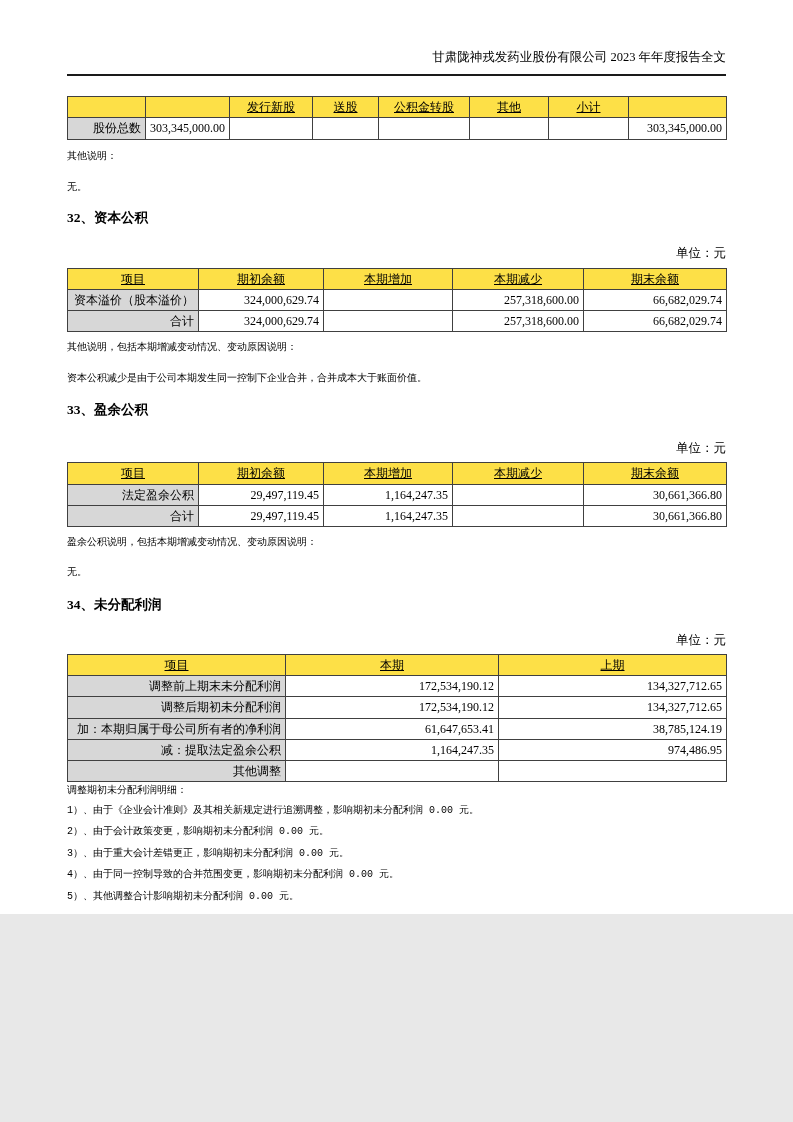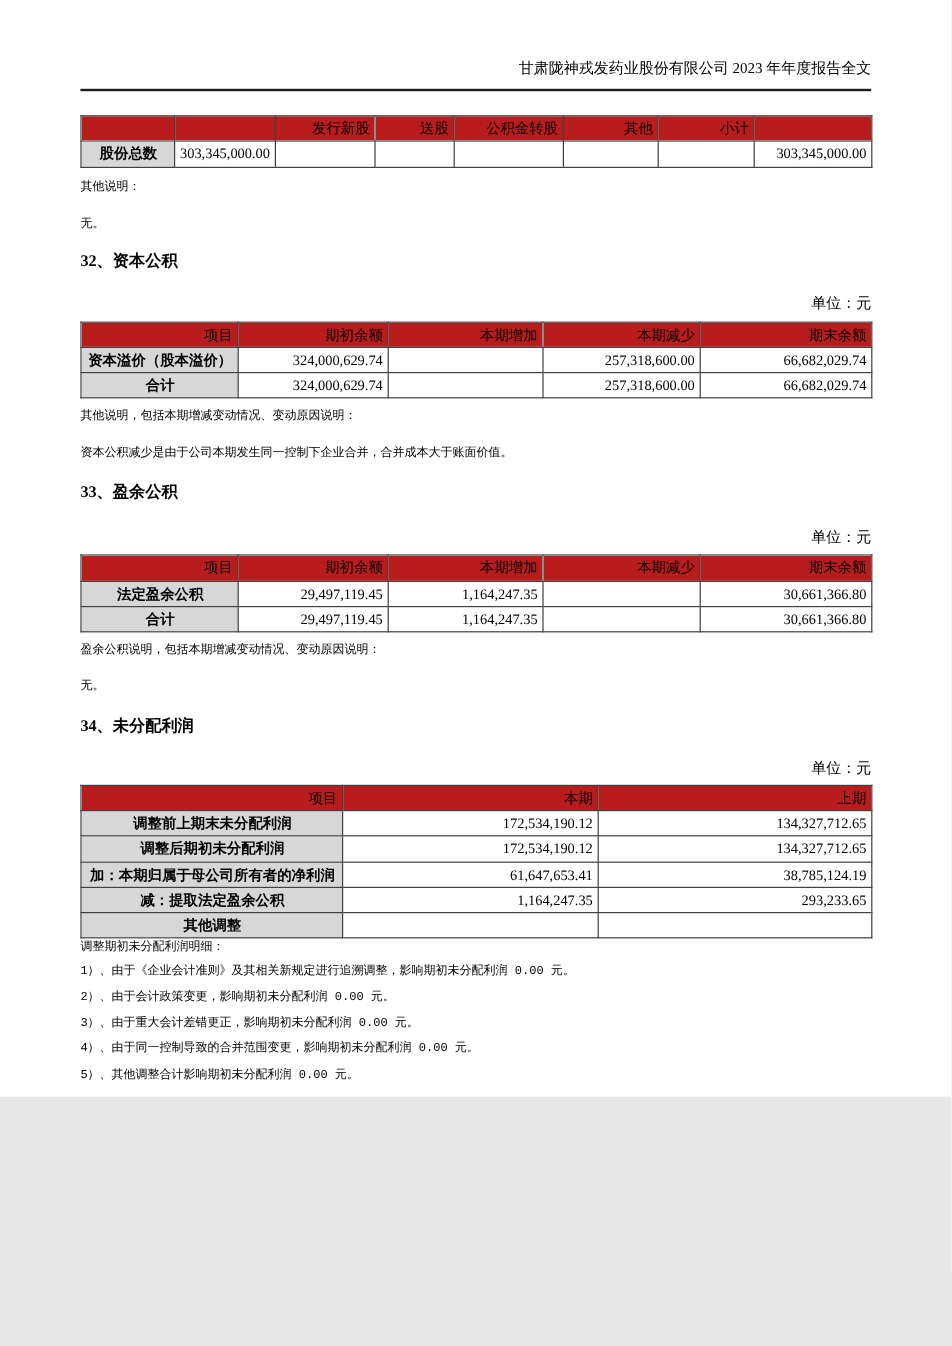--- a/index.html
+++ b/index.html
@@ -33,28 +33,29 @@
     font-size:12px;
   }
   table.data-table th, table.data-table td {
     border:1px solid #404040;
     padding:2px 4px;
     line-height:1.35;
     vertical-align:middle;
     overflow:hidden;
   }
   table.data-table thead th {
-    background:#b91c1c;
+    background:#fde047;
+    text-align:center;
+    font-weight:normal;
+    text-decoration:underline;
+  }
+  table.data-table tbody th.rowhead {
+    background:#d7d7d7;
     text-align:right;
     font-weight:normal;
-  }
-  table.data-table tbody th.rowhead {
-    background:#d7d7d7;
-    text-align:center;
-    font-weight:bold;
     padding-left:5px;
   }
   table.data-table td.val { text-align:right; }
   table.share-table td.val { word-break:break-all; }
 
   .tbl-share { margin-top:20px; }
   .body-text { font-size:10px; line-height:1.35; margin:0;font-family:Liberation Mono, monospace; }
   .section-heading {
     font-size:13.5px;
     font-weight:bold;
@@ -240,21 +241,21 @@
             <td class="val">134,327,712.65</td>
           </tr>
           <tr>
             <th class="rowhead">加：本期归属于母公司所有者的净利润</th>
             <td class="val">61,647,653.41</td>
             <td class="val">38,785,124.19</td>
           </tr>
           <tr>
             <th class="rowhead">减：提取法定盈余公积</th>
             <td class="val">1,164,247.35</td>
-            <td class="val">293,233.65</td>
+            <td class="val">974,486.95</td>
           </tr>
           <tr>
             <th class="rowhead">其他调整</th>
             <td class="val"></td>
             <td class="val"></td>
           </tr>
         </tbody>
       </table>
 
     <p class="body-text mt-detail">调整期初未分配利润明细：</p>

